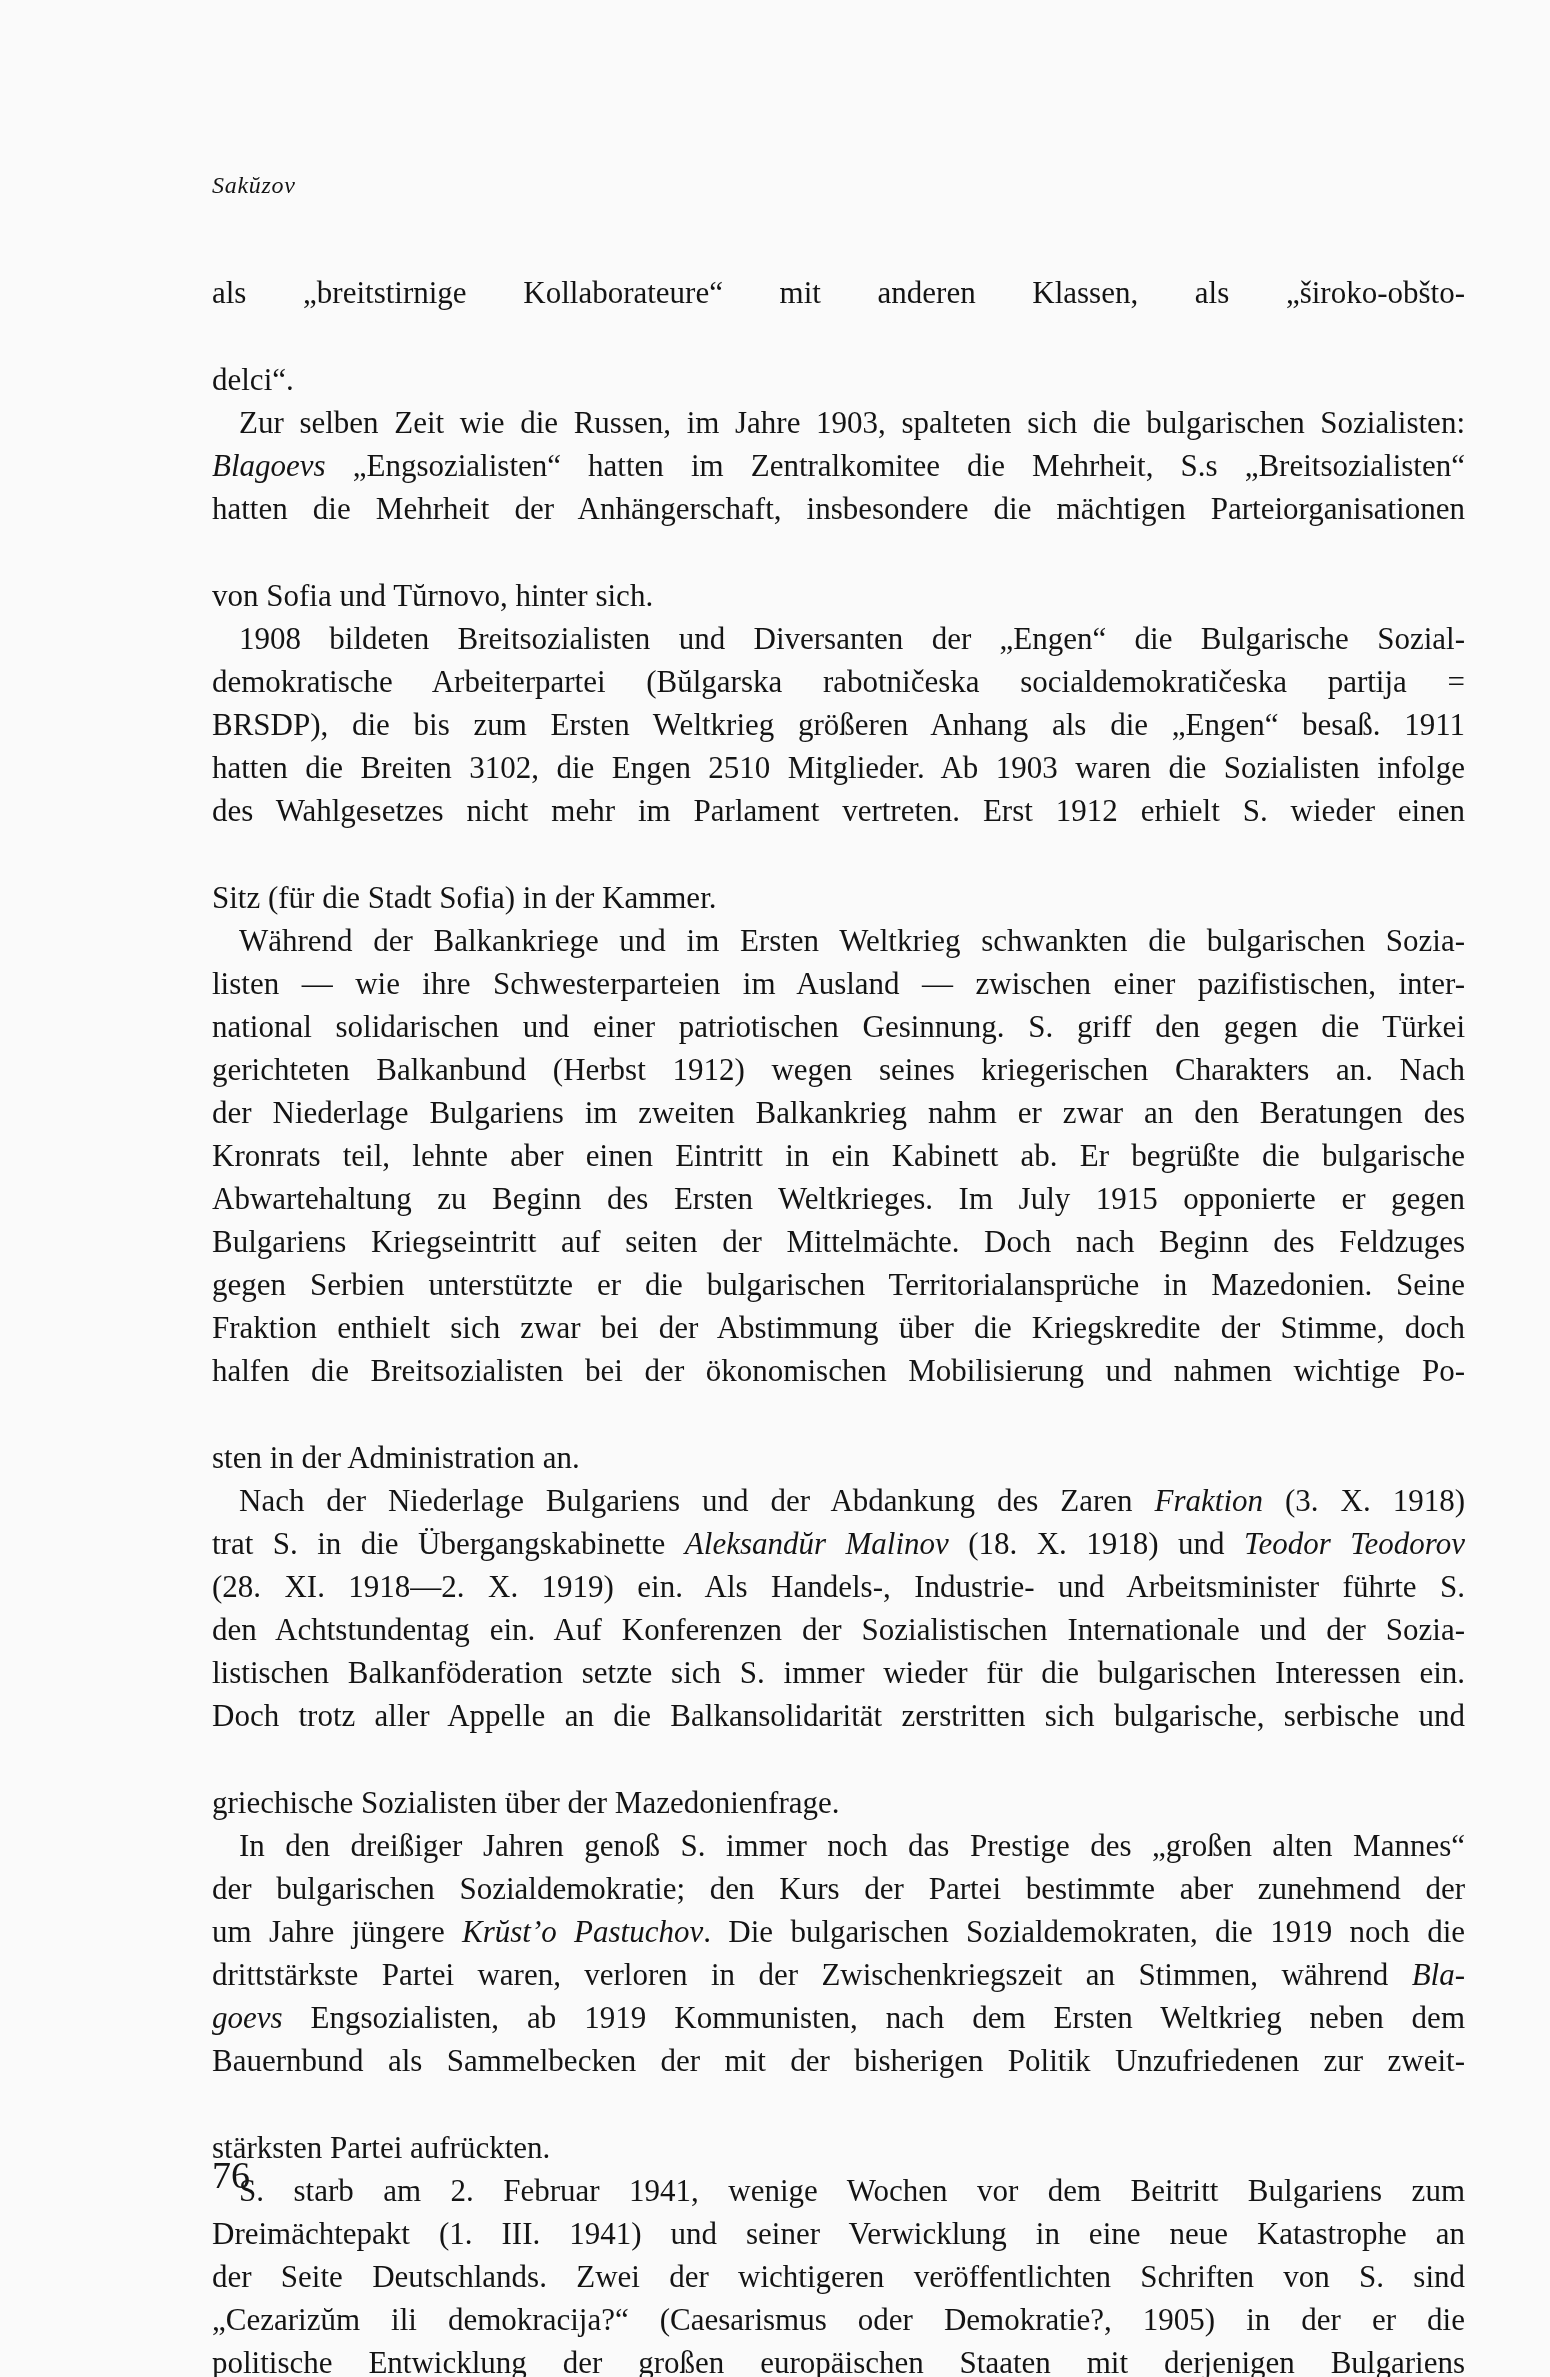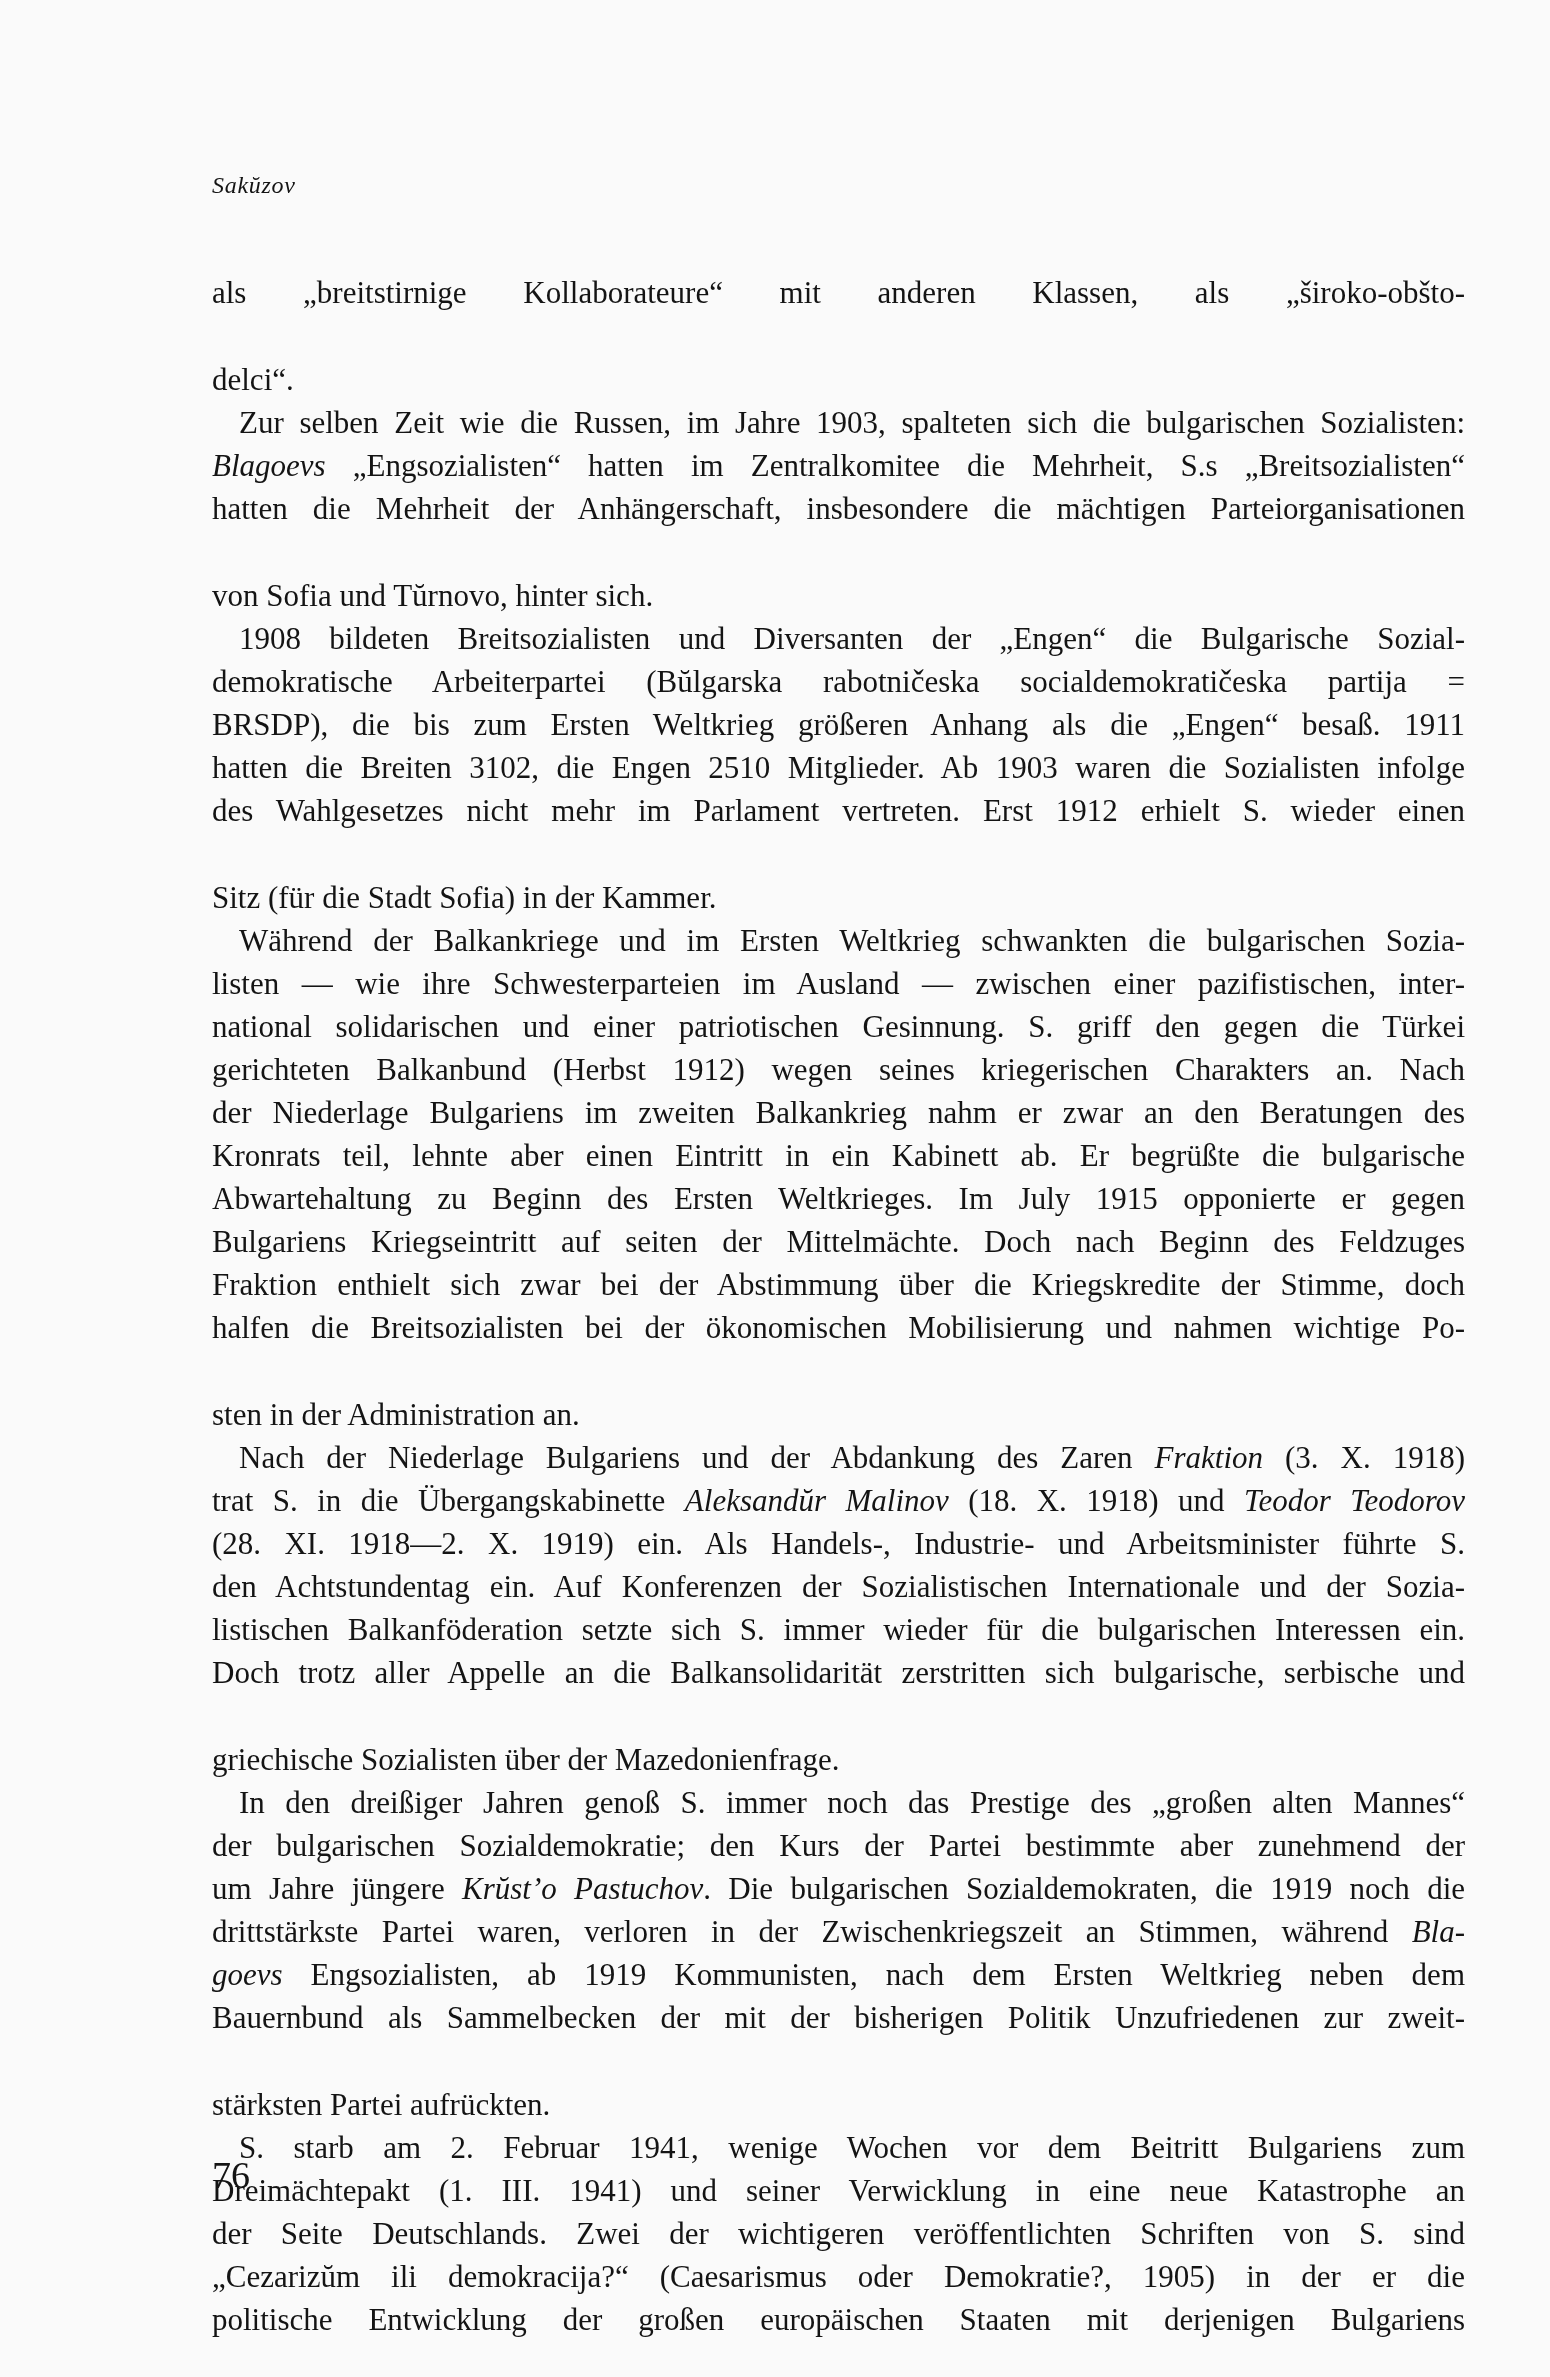--- a/index.html
+++ b/index.html
@@ -41,20 +41,21 @@
     </div>
     <div>
       <div class="line indent">Während der Balkankriege und im Ersten Weltkrieg schwankten die bulgarischen Sozia-</div>
       <div class="line">listen — wie ihre Schwesterparteien im Ausland — zwischen einer pazifistischen, inter-</div>
       <div class="line">national solidarischen und einer patriotischen Gesinnung. S. griff den gegen die Türkei</div>
       <div class="line">gerichteten Balkanbund (Herbst 1912) wegen seines kriegerischen Charakters an. Nach</div>
       <div class="line">der Niederlage Bulgariens im zweiten Balkankrieg nahm er zwar an den Beratungen des</div>
       <div class="line">Kronrats teil, lehnte aber einen Eintritt in ein Kabinett ab. Er begrüßte die bulgarische</div>
       <div class="line">Abwartehaltung zu Beginn des Ersten Weltkrieges. Im July 1915 opponierte er gegen</div>
       <div class="line">Bulgariens Kriegseintritt auf seiten der Mittelmächte. Doch nach Beginn des Feldzuges</div>
+      <div class="line">gegen Serbien unterstützte er die bulgarischen Territorialansprüche in Mazedonien. Seine</div>
       <div class="line">Fraktion enthielt sich zwar bei der Abstimmung über die Kriegskredite der Stimme, doch</div>
       <div class="line">halfen die Breitsozialisten bei der ökonomischen Mobilisierung und nahmen wichtige Po-</div>
       <div class="line last">sten in der Administration an.</div>
     </div>
     <div>
       <div class="line indent">Nach der Niederlage Bulgariens und der Abdankung des Zaren <i>Fraktion</i> (3. X. 1918)</div>
       <div class="line">trat S. in die Übergangskabinette <i>Aleksandŭr Malinov</i> (18. X. 1918) und <i>Teodor Teodorov</i></div>
       <div class="line">(28. XI. 1918—2. X. 1919) ein. Als Handels-, Industrie- und Arbeitsminister führte S.</div>
       <div class="line">den Achtstundentag ein. Auf Konferenzen der Sozialistischen Internationale und der Sozia-</div>
       <div class="line">listischen Balkanföderation setzte sich S. immer wieder für die bulgarischen Interessen ein.</div>

